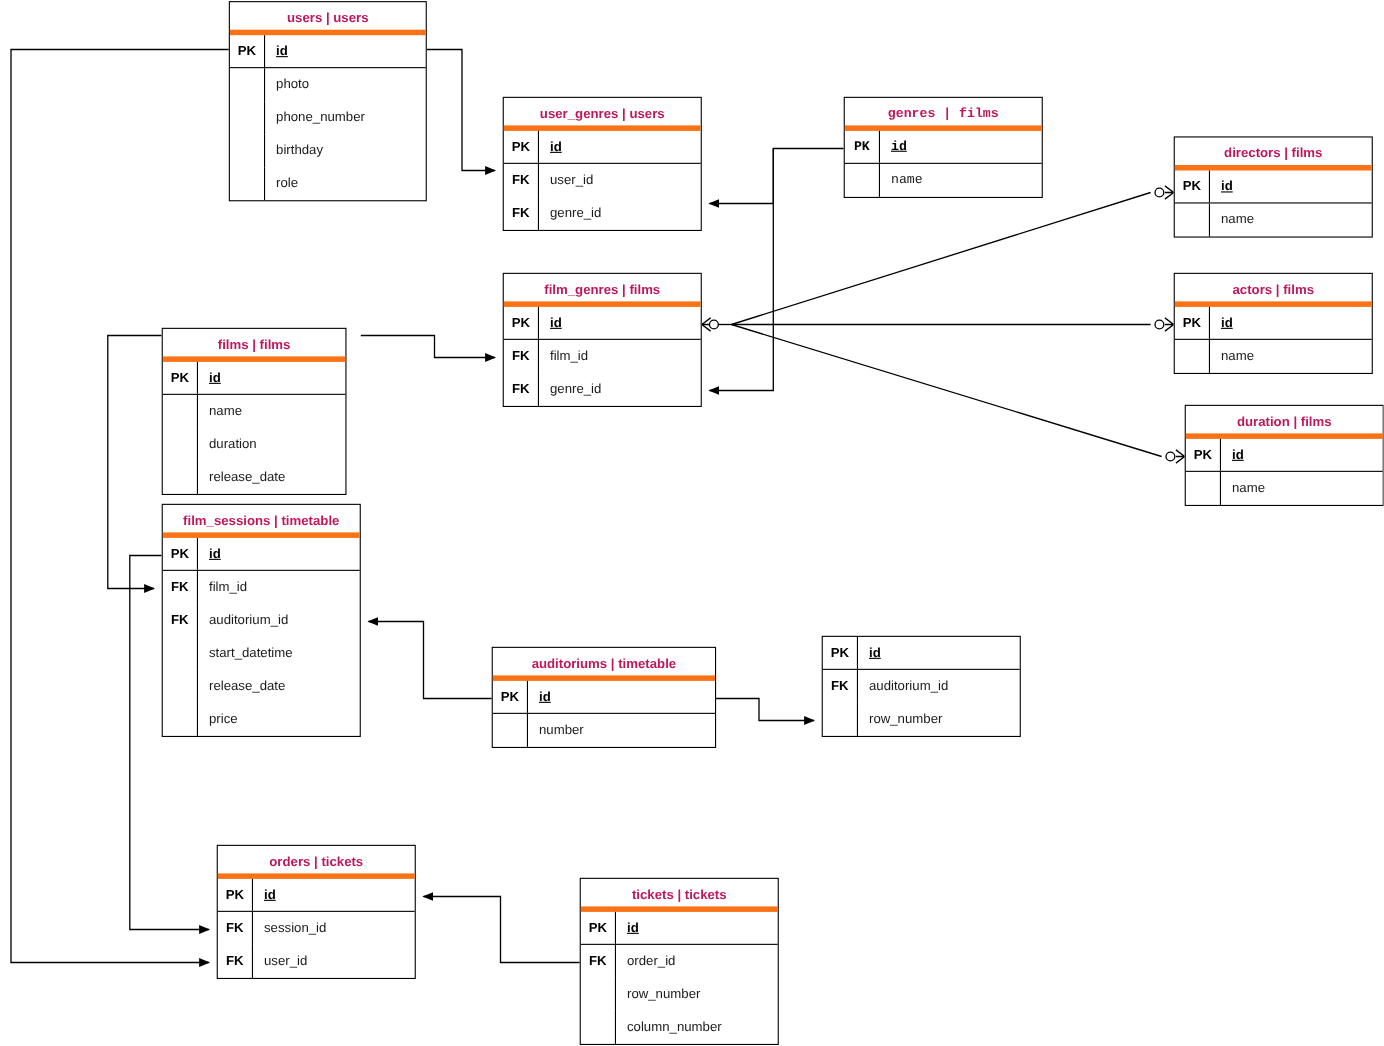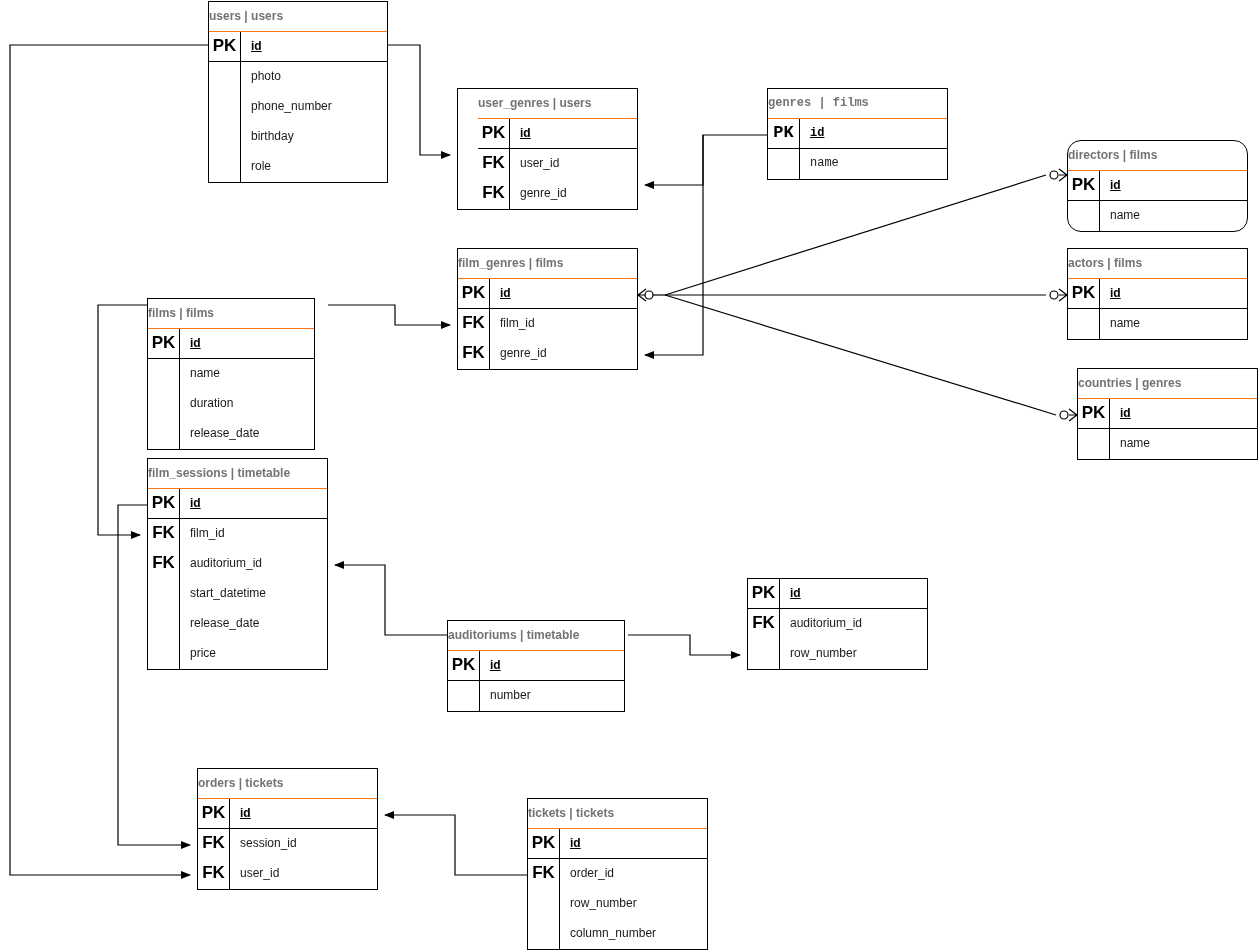--- a/index.html
+++ b/index.html
@@ -27,44 +27,45 @@
     position: absolute;
     box-sizing: border-box;
     border: 1px solid #000000;
     background: #ffffff;
     z-index: 2;
   }
   .entity-title {
     box-sizing: border-box;
     height: 30px;
     line-height: 28px;
+    text-align: center;
     font-size: 12px;
     font-weight: bold;
-    color: #737373;
-    border-bottom: 1px solid #f97316;
+    color: #be185d;
+    border-bottom: 5px solid #f97316;
     white-space: nowrap;
     overflow: hidden;
   }
   .attr-row {
     display: flex;
     box-sizing: border-box;
     height: 30px;
     align-items: center;
   }
   .attr-row.pk-row {
     border-bottom: 1px solid #000000;
   }
   .key-cell {
     box-sizing: border-box;
     width: 32px;
     flex: 0 0 32px;
     height: 100%;
     line-height: 28px;
     text-align: center;
-    font-size: 17px;
+    font-size: 12px;
     font-weight: bold;
     color: #000000;
     border-right: 1px solid #000000;
   }
   .key-cell.blank {
     border-right: 1px solid #000000;
   }
   .name-cell {
     box-sizing: border-box;
     flex: 1 1 auto;
@@ -157,21 +158,21 @@
           <div class="attr-row">
             <div class="key-cell blank"></div>
             <div class="name-cell">birthday</div>
           </div>
           <div class="attr-row">
             <div class="key-cell blank"></div>
             <div class="name-cell">role</div>
           </div>
         </div>
       </div>
-      <div class="entity" style="left: 457px; top: 88px; width: 181px; padding-left: 20px;">
+      <div class="entity" style="left: 457px; top: 88px; width: 181px;">
         <div class="entity-title">user_genres | users</div>
         <div class="group-body">
           <div class="attr-row pk-row">
             <div class="key-cell">PK</div>
             <div class="name-cell pk-name">id</div>
           </div>
           <div class="attr-row">
             <div class="key-cell">FK</div>
             <div class="name-cell">user_id</div>
           </div>
@@ -187,21 +188,21 @@
           <div class="attr-row pk-row">
             <div class="key-cell">PK</div>
             <div class="name-cell pk-name">id</div>
           </div>
           <div class="attr-row">
             <div class="key-cell blank"></div>
             <div class="name-cell">name</div>
           </div>
         </div>
       </div>
-      <div class="entity" style="left: 1067px; top: 140px; width: 181px; border-radius: 14px;">
+      <div class="entity" style="left: 1067px; top: 124px; width: 181px;">
         <div class="entity-title">directors | films</div>
         <div class="group-body">
           <div class="attr-row pk-row">
             <div class="key-cell">PK</div>
             <div class="name-cell pk-name">id</div>
           </div>
           <div class="attr-row">
             <div class="key-cell blank"></div>
             <div class="name-cell">name</div>
           </div>
@@ -252,21 +253,21 @@
             <div class="key-cell">PK</div>
             <div class="name-cell pk-name">id</div>
           </div>
           <div class="attr-row">
             <div class="key-cell blank"></div>
             <div class="name-cell">name</div>
           </div>
         </div>
       </div>
       <div class="entity" style="left: 1077px; top: 368px; width: 181px;">
-        <div class="entity-title">countries | genres</div>
+        <div class="entity-title">duration | films</div>
         <div class="group-body">
           <div class="attr-row pk-row">
             <div class="key-cell">PK</div>
             <div class="name-cell pk-name">id</div>
           </div>
           <div class="attr-row">
             <div class="key-cell blank"></div>
             <div class="name-cell">name</div>
           </div>
         </div>
@@ -293,21 +294,21 @@
           <div class="attr-row">
             <div class="key-cell blank"></div>
             <div class="name-cell">release_date</div>
           </div>
           <div class="attr-row">
             <div class="key-cell blank"></div>
             <div class="name-cell">price</div>
           </div>
         </div>
       </div>
-      <div class="entity" style="left: 447px; top: 620px; width: 178px;">
+      <div class="entity" style="left: 447px; top: 588px; width: 204px;">
         <div class="entity-title">auditoriums | timetable</div>
         <div class="group-body">
           <div class="attr-row pk-row">
             <div class="key-cell">PK</div>
             <div class="name-cell pk-name">id</div>
           </div>
           <div class="attr-row">
             <div class="key-cell blank"></div>
             <div class="name-cell">number</div>
           </div>

